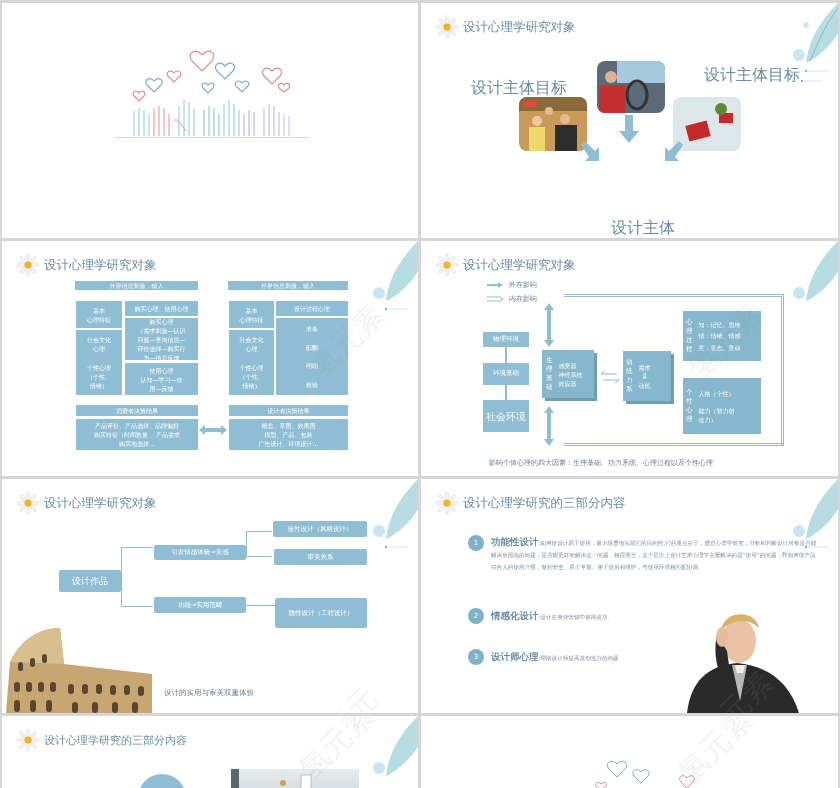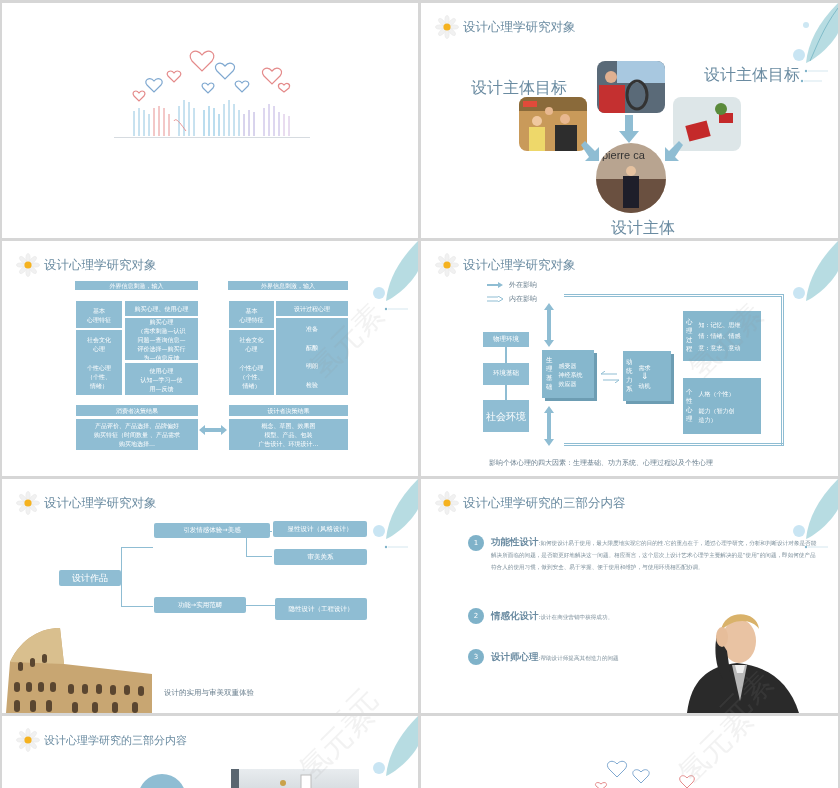--- a/index.html
+++ b/index.html
@@ -143,29 +143,20 @@
         </svg>
     </div>
     <div class="photo" style="left:252px;top:94px;width:68px;height:54px">
       <svg viewBox="0 0 68 54">
           <rect width="68" height="54" fill="#dde6e8"></rect>
           <rect x="14" y="26" width="22" height="16" fill="#c42a2a" transform="rotate(-15 25 34)"></rect>
           <rect x="46" y="16" width="14" height="10" fill="#c42a2a"></rect>
           <circle cx="48" cy="12" r="6" fill="#5a8a3a"></circle>
         </svg>
     </div>
-    <div class="photo" style="left:175px;top:140px;width:70px;height:70px;border-radius:50%">
-      <svg viewBox="0 0 70 70">
-          <rect width="70" height="70" fill="#b8a490"></rect>
-          <text x="6" y="16" font-size="11" fill="#333" font-family="Liberation Sans, sans-serif">pierre ca</text>
-          <rect x="0" y="36" width="70" height="34" fill="#6a5040"></rect>
-          <circle cx="35" cy="28" r="5" fill="#e6c2a0"></circle>
-          <rect x="27" y="33" width="16" height="32" fill="#1e1e2a"></rect>
-        </svg>
-    </div>
     <svg class="arrow-down" style="left:198px;top:112px" width="20" height="28">
         <path d="M6 0h8v16h6L10 28 0 16h6z" fill="#8fbdd3"></path>
       </svg>
     <svg class="arrow-down" style="left:160px;top:138px" width="22" height="20">
         <path d="M0 4l4-4 10 10 4-4v14H4l4-4z" fill="#8fbdd3"></path>
       </svg>
     <svg class="arrow-down" style="left:240px;top:138px" width="22" height="20">
         <path d="M22 4l-4-4-10 10-4-4v14h14l-4-4z" fill="#8fbdd3"></path>
       </svg>
     <div class="label" style="left:190px;top:215px">设计主体</div>
@@ -367,29 +358,29 @@
       <span>设计心理学研究对象</span>
     </div>
     <div class="feather">
       <svg viewBox="0 0 60 90">
           <path d="M60 0 C40 20 30 40 28 60 C40 55 55 40 60 30Z" fill="#9fd0d8" opacity="0.75"></path>
           <circle cx="21" cy="52" r="6" fill="#bcdff0" opacity="0.8"></circle>
           <circle cx="28" cy="68" r="1.2" fill="#7fb3c9"></circle>
           <line x1="30" y1="68" x2="50" y2="68" stroke="#a9cddd" stroke-width="0.5"></line>
         </svg>
     </div>
-    <div class="node big" style="left:57px;top:91px;width:62px;height:16px">设计作品</div>
+    <div class="node big" style="left:57px;top:91px;width:62px;height:22px">设计作品</div>
     <div class="conn" style="left:119px;top:68px;width:32px;height:60px;border-width:1px 0 1px 1px"></div>
-    <div class="node" style="left:152px;top:44px;width:116px;height:15px">引发情感体验→美感</div>
+    <div class="node" style="left:152px;top:66px;width:92px;height:15px">引发情感体验→美感</div>
     <div class="node" style="left:152px;top:118px;width:92px;height:16px">功能→实用范畴</div>
     <div class="conn" style="left:244px;top:52px;width:26px;height:26px;border-width:1px 0 1px 1px"></div>
     <div class="node" style="left:271px;top:42px;width:94px;height:16px">显性设计（风格设计）</div>
     <div class="node" style="left:272px;top:70px;width:93px;height:16px">审美关系</div>
     <div class="conn" style="left:244px;top:126px;width:29px;height:0;border-width:1px 0 0 0"></div>
-    <div class="node" style="left:273px;top:119px;width:92px;height:22px">隐性设计（工程设计）</div>
+    <div class="node" style="left:273px;top:119px;width:92px;height:30px">隐性设计（工程设计）</div>
     <div style="position:absolute;left:0;top:143px;width:152px;height:91px">
       <svg viewBox="0 0 152 91" width="152" height="91">
           <path d="M4 91 L8 40 C20 15 40 6 58 6 L62 42 L150 52 L150 91Z" fill="#c8a672"></path>
           <path d="M8 40 C20 15 40 6 58 6 L62 42Z" fill="#d9bf8e"></path>
           <g fill="#5a4630">
             <rect x="12" y="60" width="6" height="10" rx="3"></rect>
             <rect x="24" y="60" width="6" height="10" rx="3"></rect>
             <rect x="36" y="60" width="6" height="10" rx="3"></rect>
             <rect x="48" y="60" width="6" height="10" rx="3"></rect>
             <rect x="66" y="62" width="6" height="10" rx="3"></rect>

